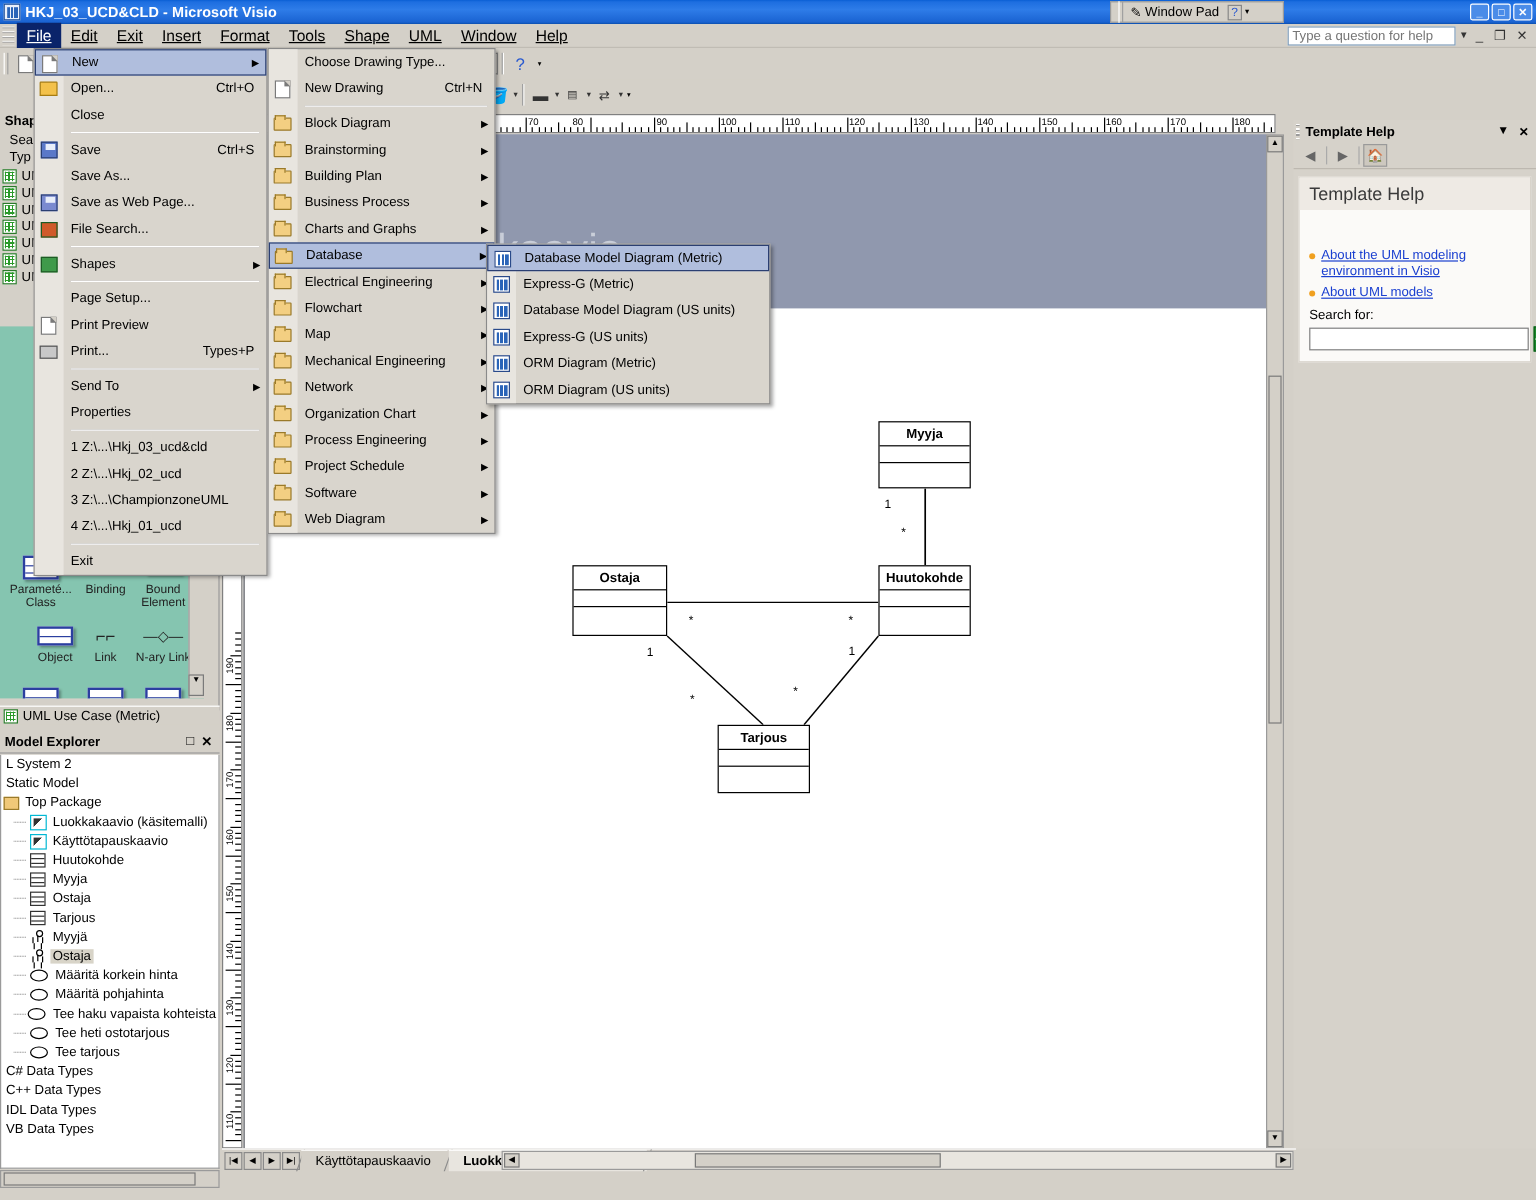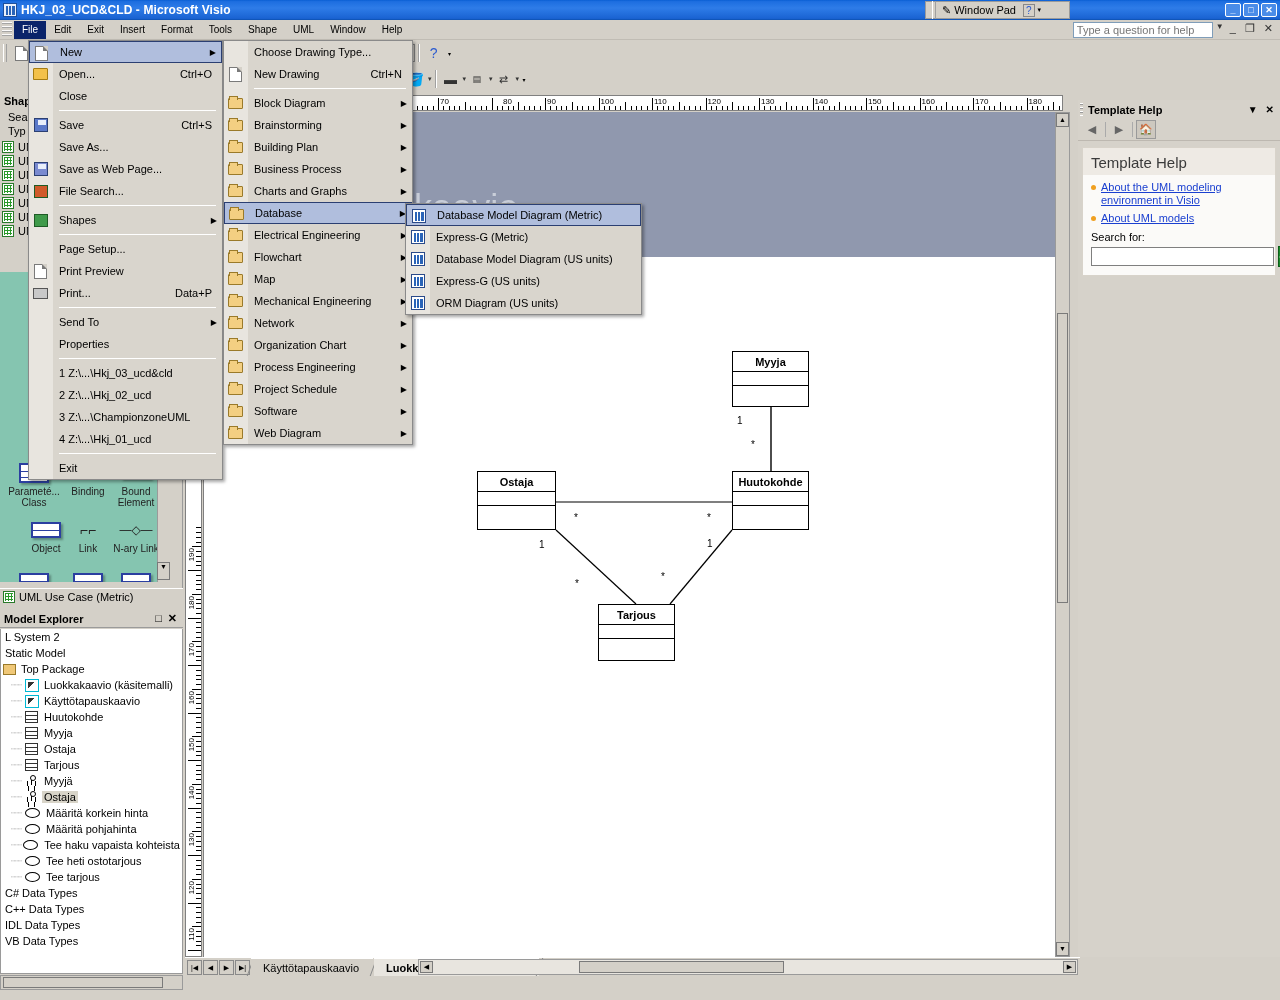--- a/index.html
+++ b/index.html
@@ -41,24 +41,24 @@
 
   
   .menubar {
     position: absolute; left: 0; top: 20px; width: 1280px; height: 20px;
     background: #d4d0c8; display: flex; align-items: center;
     border-bottom: 1px solid #c0bcb4;
   }
   .menu-grip { width: 10px; height: 16px; margin: 0 2px;
     background: repeating-linear-gradient(180deg,#fff 0 1px,#a0a0a0 1px 2px,transparent 2px 4px);
     background-size: 3px 4px; background-repeat: repeat; opacity:.9; }
-  .menu-item { padding: 3px 8px 4px 8px; font-size: 10px; color: #000; cursor: default; }
+  .menu-item { padding: 3px 8px 4px 8px; font-size: 13px; color: #000; cursor: default; text-decoration: underline; }
   .menu-item.open { background: #0a246a; color: #fff; }
   .helpbox {
-    margin-left: auto; display: flex; gap: 3px; padding-right: 4px;
+    margin-left: auto; display: flex; align-items: center; gap: 3px; padding-right: 4px;
   }
   .help-input {
     width: 140px; height: 16px; background: #fff; border: 1px solid #7f9db9;
     font-size: 11px; color: #555; padding: 0 3px; line-height: 14px;
   }
   .help-arrow { font-size: 8px; color: #333; }
   .winbtn { font-size: 11px; color: #333; padding: 0 3px; }
 
   
   .toolbar-row {
@@ -207,21 +207,21 @@
   .tp-grip { position:absolute; left:2px; top:3px; width:3px; height:13px;
     background: repeating-linear-gradient(180deg,#fff 0 1px,#9a9a9a 1px 2px,transparent 2px 4px); }
   .tp-nav { height: 22px; display:flex; align-items:center; gap:3px; padding-left:4px;
     background:#d6d2ca; border-bottom:1px solid #bdb8b0;}
   .nav-btn { width: 20px; height: 19px; display:flex; align-items:center; justify-content:center;
     border:1px solid transparent; font-size:11px; color:#666; }
   .nav-btn.home { border:1px solid #9a9a9a; background:#cdc8bf; }
   .nav-sep { width:1px; height:15px; background:#aaa; }
   .tp-card { background: #fbfaf8; margin: 6px 4px 0 4px; border: 1px solid #d8d3ca; }
   .tp-card-title { font-size: 15px; padding: 6px 8px 4px 8px; background:#eeeae4; color:#3a3a3a; }
-  .tp-card-body { padding: 6px 8px 8px 8px; }
+  .tp-card-body { padding: 6px 8px 8px 8px; margin-top: 26px; }
   .tp-link-row { display:flex; gap:5px; margin-bottom:5px; align-items:flex-start; }
   .bullet { width:5px;height:5px;background:#f0a020;border-radius:50%;margin-top:4px;flex:0 0 auto;}
   .tp-link { color: #1a3fd0; font-size: 11px; line-height: 13px; }
   .tp-label { font-size: 11px; margin: 6px 0 3px 0; }
   .tp-searchrow { display:flex; align-items:center; gap:4px; }
   .tp-search-input { flex:1; height: 19px; background:#fff; border:1px solid #7f7f7f; }
   .tp-go { width:25px;height:21px;background:#1a8a2a;border:1px solid #0d5e1a;color:#fff;
     display:flex;align-items:center;justify-content:center;font-size:13px;}
   .stars { text-align:center; color:#9a9a9a; font-size:14px; letter-spacing:2px; padding-top:3px;}
   .change { text-align:right; color:#8a8a8a; font-size:11px; padding-top:4px;}
@@ -634,21 +634,21 @@
       <div class="rh-tick" style="left: 239.35px; height: 5px; top: 10px;"></div>
       <div class="rh-tick" style="left: 244.7px; height: 5px; top: 10px;"></div>
       <div class="rh-tick" style="left: 250.05px; height: 5px; top: 10px;"></div>
       <div class="rh-tick" style="left: 255.4px; height: 5px; top: 10px;"></div>
       <div class="rh-tick" style="left: 260.75px; height: 9px; top: 6px;"></div>
       <div class="rh-tick" style="left: 266.1px; height: 5px; top: 10px;"></div>
       <div class="rh-tick" style="left: 271.45px; height: 5px; top: 10px;"></div>
       <div class="rh-tick" style="left: 276.8px; height: 5px; top: 10px;"></div>
       <div class="rh-tick" style="left: 282.15px; height: 5px; top: 10px;"></div>
       <div class="rh-tick major" style="left: 287.5px;"></div>
-      <div class="rh-num" style="left: 299px;">80</div>
+      <div class="rh-num" style="left: 273px;">80</div>
       <div class="rh-tick" style="left: 292.85px; height: 5px; top: 10px;"></div>
       <div class="rh-tick" style="left: 298.2px; height: 5px; top: 10px;"></div>
       <div class="rh-tick" style="left: 303.55px; height: 5px; top: 10px;"></div>
       <div class="rh-tick" style="left: 308.9px; height: 5px; top: 10px;"></div>
       <div class="rh-tick" style="left: 314.25px; height: 9px; top: 6px;"></div>
       <div class="rh-tick" style="left: 319.6px; height: 5px; top: 10px;"></div>
       <div class="rh-tick" style="left: 324.95px; height: 5px; top: 10px;"></div>
       <div class="rh-tick" style="left: 330.3px; height: 5px; top: 10px;"></div>
       <div class="rh-tick" style="left: 335.65px; height: 5px; top: 10px;"></div>
       <div class="rh-tick major" style="left: 341px;"></div>
@@ -1034,21 +1034,21 @@
         <span class="micon">
           <i class="ic-page"></i>
         </span>
         <span>Print Preview</span>
       </div>
       <div class="mrow">
         <span class="micon">
           <i class="ic-print"></i>
         </span>
         <span>Print...</span>
-        <span class="accel">Data+P</span>
+        <span class="accel">Types+P</span>
       </div>
       <div class="msep"></div>
       <div class="mrow">
         <span>Send To</span>
         <span class="arrow">▶</span>
       </div>
       <div class="mrow">
         <span>Properties</span>
       </div>
       <div class="msep"></div>
@@ -1220,17 +1220,23 @@
       <div class="mrow">
         <span class="micon">
           <i class="dbicon"></i>
         </span>
         <span>Express-G (US units)</span>
       </div>
       <div class="mrow">
         <span class="micon">
           <i class="dbicon"></i>
         </span>
+        <span>ORM Diagram (Metric)</span>
+      </div>
+      <div class="mrow">
+        <span class="micon">
+          <i class="dbicon"></i>
+        </span>
         <span>ORM Diagram (US units)</span>
       </div>
     </div>
 
 </div>
 
 </body></html>

